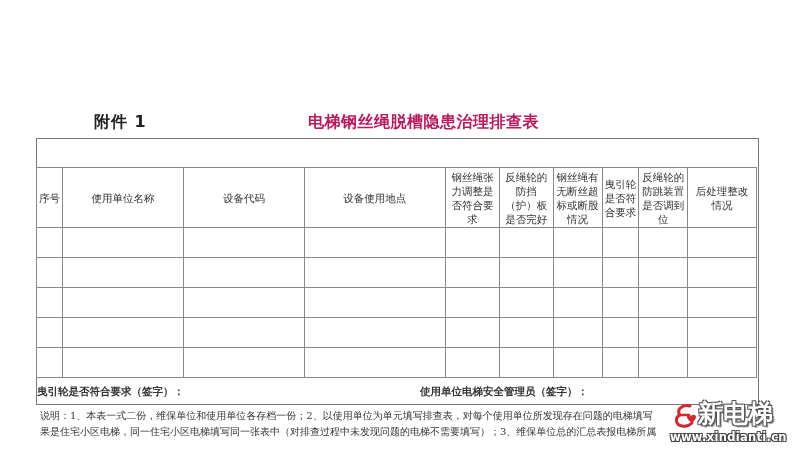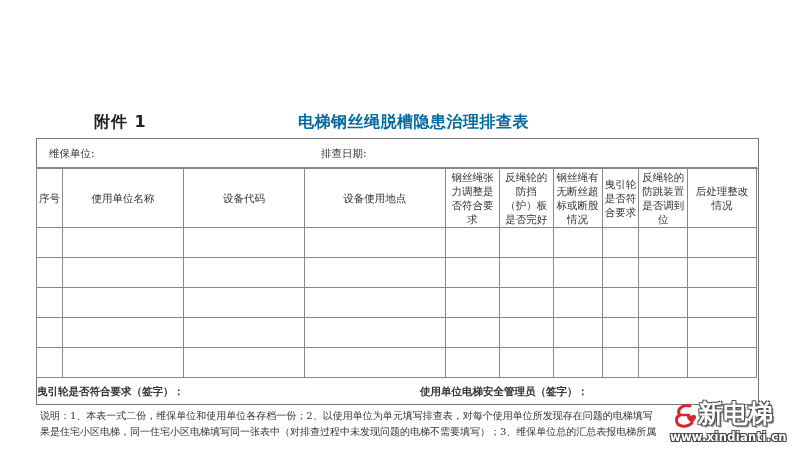--- a/index.html
+++ b/index.html
@@ -1,21 +1,21 @@
 <!DOCTYPE html>
 <html><head>
 <meta charset="utf-8">
 <style>
   html, body { margin:0; padding:0; background:#ffffff; }
   body { width:800px; height:462px; position:relative; overflow:hidden;
          font-family:"DejaVu Serif", "Liberation Serif", serif; color:#222; }
   .attach { position:absolute; left:52px; top:112px; font-size:16px; font-weight:bold;
             font-family:"DejaVu Sans", "Liberation Sans", sans-serif; color:#222; letter-spacing:1px;padding-left:42px; }
-  .title { position:absolute; left:298px; top:112px; font-size:16px; font-weight:bold;
-           font-family:"DejaVu Sans", "Liberation Sans", sans-serif; color:#0369a1; letter-spacing:0.5px; }
+  .title { position:absolute; left:308px; top:112px; font-size:16px; font-weight:bold;
+           font-family:"DejaVu Sans", "Liberation Sans", sans-serif; color:#be185d; letter-spacing:0.5px; }
   .frame { position:absolute; left:36px; top:138px; width:723px; height:267px;
            border:1px solid #777; box-sizing:border-box; }
   .infoRow { position:absolute; left:0; top:0; width:100%; height:29px; border-bottom:1px solid #888; }
   .info { position:absolute; top:8px; font-size:10.5px; color:#333; }
   table.grid { position:absolute; left:-1px; top:28px; border-collapse:collapse; table-layout:fixed; }
   table.grid td { border:1px solid #888; padding:0; font-size:10.5px; color:#333;
                   text-align:center; vertical-align:middle; line-height:14px; }
   .hdr td { height:59px; }
   .body td { height:29px; }
   .sigRow { position:absolute; left:0; top:239px; width:100%; height:28px; }
@@ -30,24 +30,20 @@
               text-shadow: -1px -1px 0 #444, 1px -1px 0 #444, -1px 1px 0 #444, 1px 1px 0 #444; text-align: right; }
   .logo-mark { position:absolute; left:4px; top:2px; width:28px; height:28px; }
 </style>
 </head>
 <body>
 
 <div class="attach">附件 1</div>
 <div class="title">电梯钢丝绳脱槽隐患治理排查表</div>
 
 <div class="frame">
-  <div class="infoRow">
-    <span class="info" style="left:12px">维保单位:</span>
-    <span class="info" style="left:284px">排查日期:</span>
-  </div>
 
   <table class="grid">
     <colgroup>
       <col style="width:26px">
         <col style="width:122px">
         <col style="width:121px">
         <col style="width:142px">
       <col style="width:54px">
         <col style="width:54px">
         <col style="width:49px">

